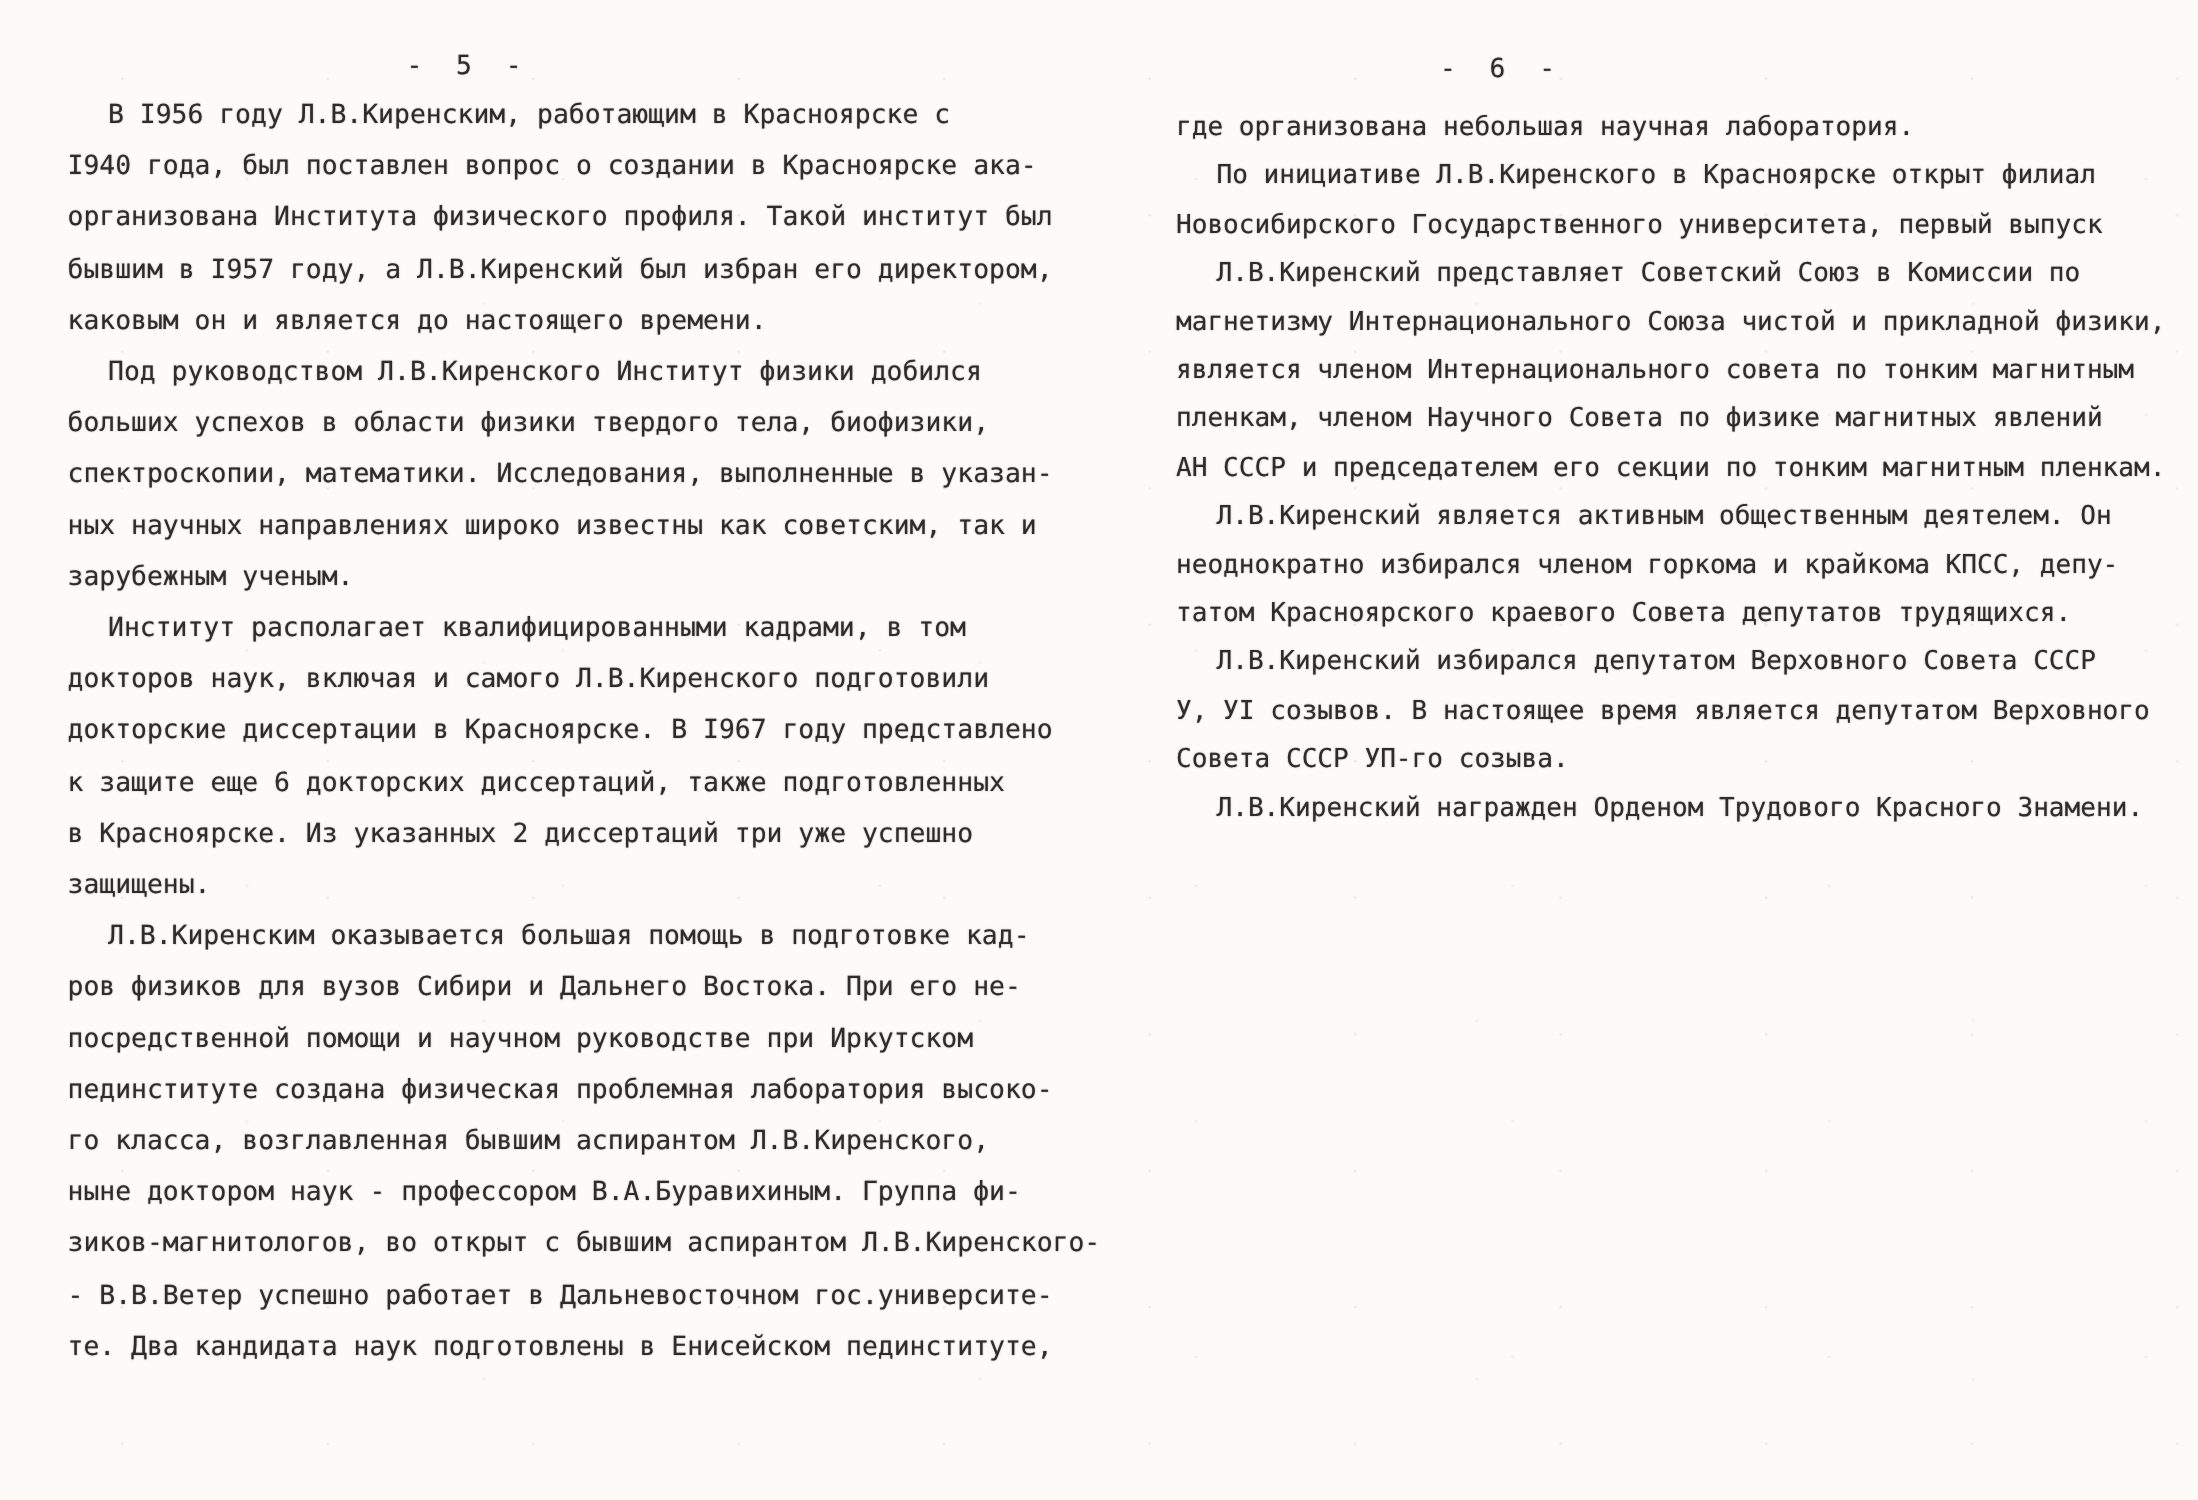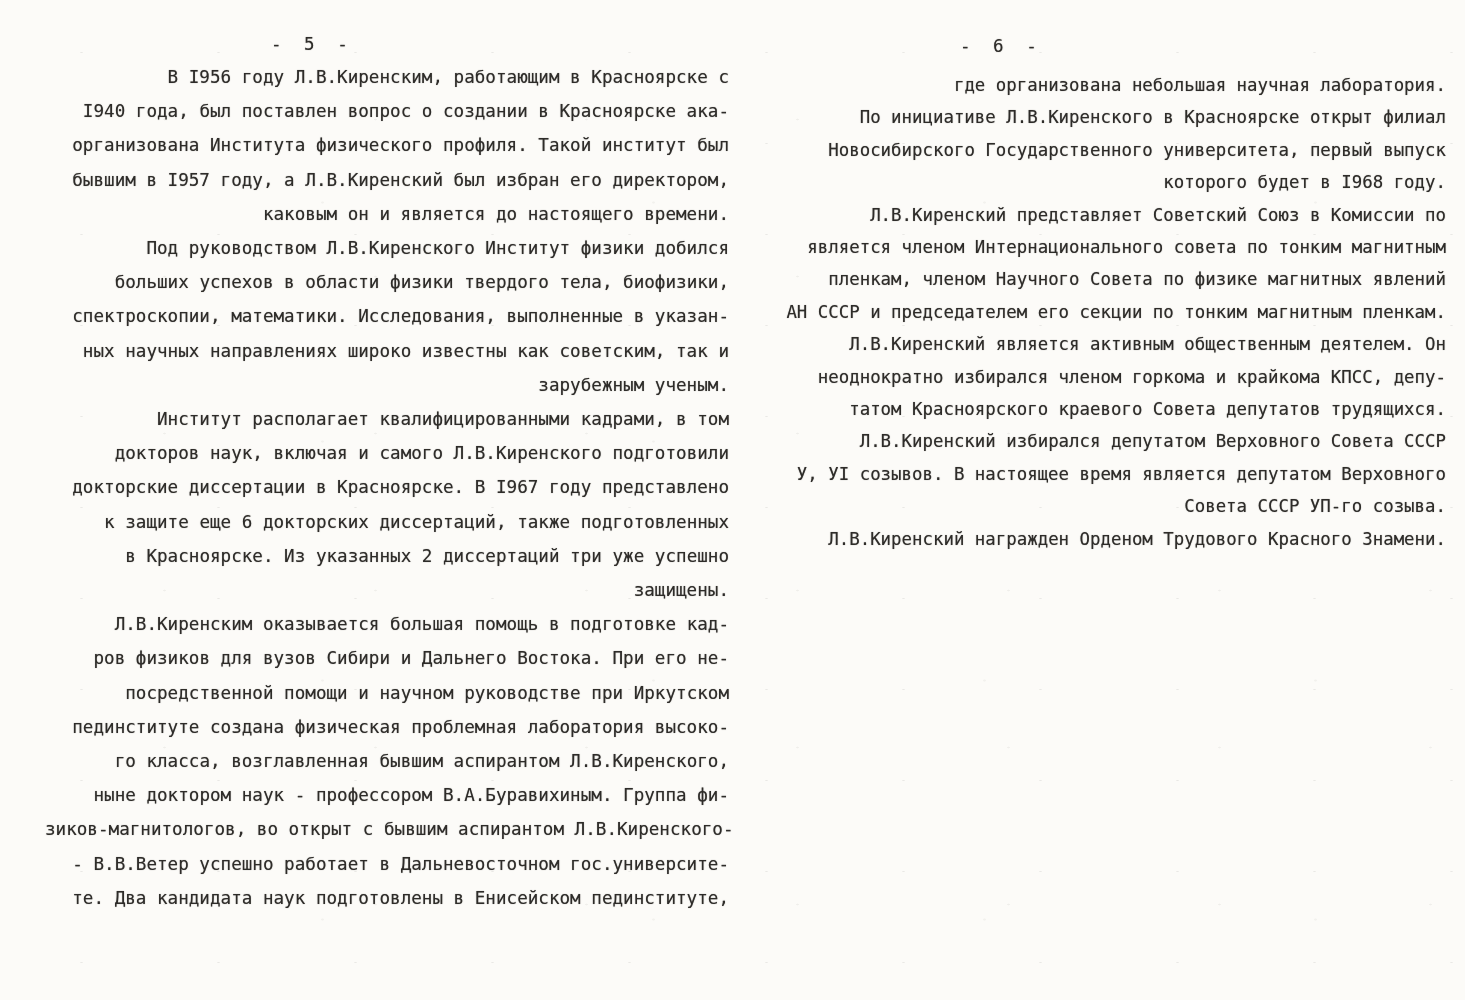--- a/index.html
+++ b/index.html
@@ -38,23 +38,22 @@
     letter-spacing: 6px;
     white-space: pre;
     text-shadow: 0 0 1px rgba(46,44,41,0.55);
   }
   .page-left  .page-number { left: 226px; top: 34px; }
   .page-right .page-number { left: 176px; top: 36px; }
 
   .page-body {
     position: absolute;
     left: 0;
-    right: 16px;
+    right: 0;
     text-shadow: 0 0 1px rgba(46,44,41,0.55);
-    text-align: right;
   }
   .page-left  .page-body { top: 60px; font-size: 17.6px; line-height: 34.2px; }
   .page-right .page-body { top: 69px; font-size: 17.4px; line-height: 32.4px; }
 
   .line {
     white-space: pre;
   }
   .line.indent {
     text-indent: 27px;
   }
@@ -94,22 +93,22 @@
         <div class="line">те. Два кандидата наук подготовлены в Енисейском пединституте,</div>
       </div>
   </section>
 
   <section class="page page-right">
     <div class="page-number">- 6 -</div>
     <div class="page-body" id="page-right-body">
         <div class="line">где организована небольшая научная лаборатория.</div>
         <div class="line indent">По инициативе Л.В.Киренского в Красноярске открыт филиал</div>
         <div class="line">Новосибирского Государственного университета, первый выпуск</div>
-        <div class="line">которого будет в I968 году.</div>
         <div class="line indent">Л.В.Киренский представляет Советский Союз в Комиссии по</div>
+        <div class="line">магнетизму Интернационального Союза чистой и прикладной физики,</div>
         <div class="line">является членом Интернационального совета по тонким магнитным</div>
         <div class="line">пленкам, членом Научного Совета по физике магнитных явлений</div>
         <div class="line">АН СССР и председателем его секции по тонким магнитным пленкам.</div>
         <div class="line indent">Л.В.Киренский является активным общественным деятелем. Он</div>
         <div class="line">неоднократно избирался членом горкома и крайкома КПСС, депу-</div>
         <div class="line">татом Красноярского краевого Совета депутатов трудящихся.</div>
         <div class="line indent">Л.В.Киренский избирался депутатом Верховного Совета СССР</div>
         <div class="line">У, УI созывов. В настоящее время является депутатом Верховного</div>
         <div class="line">Совета СССР УП-го созыва.</div>
         <div class="line indent">Л.В.Киренский награжден Орденом Трудового Красного Знамени.</div>

